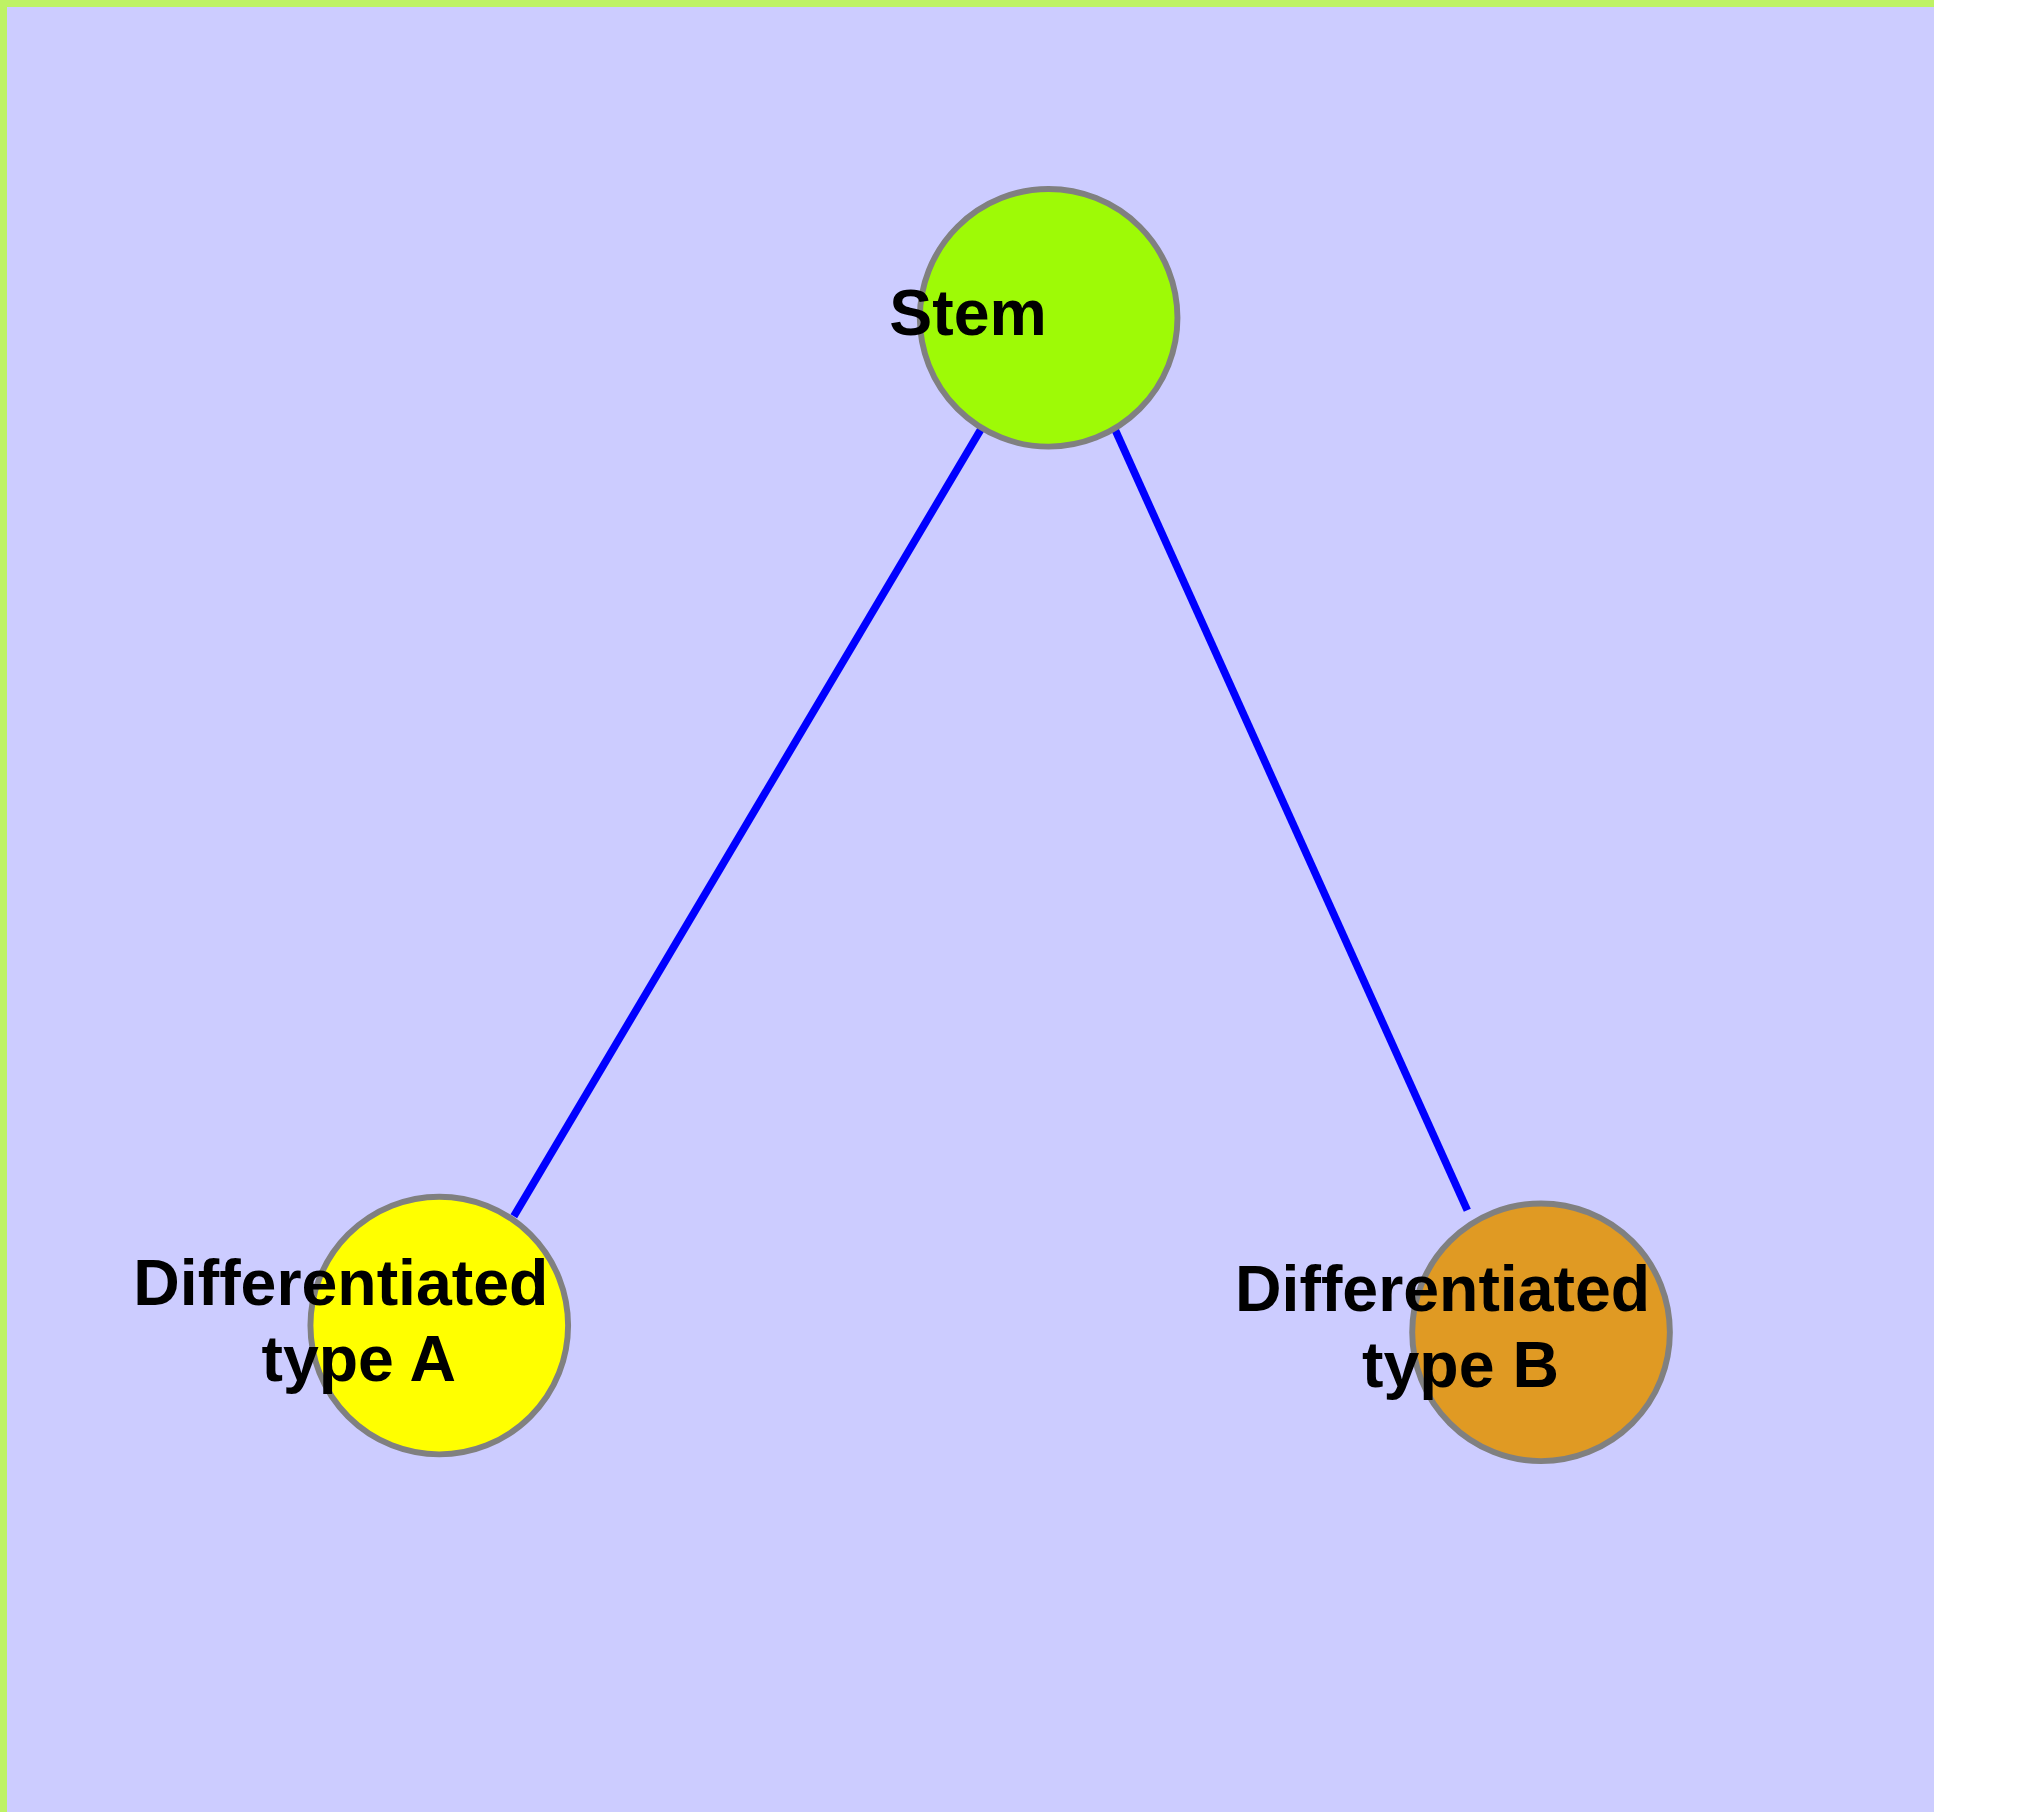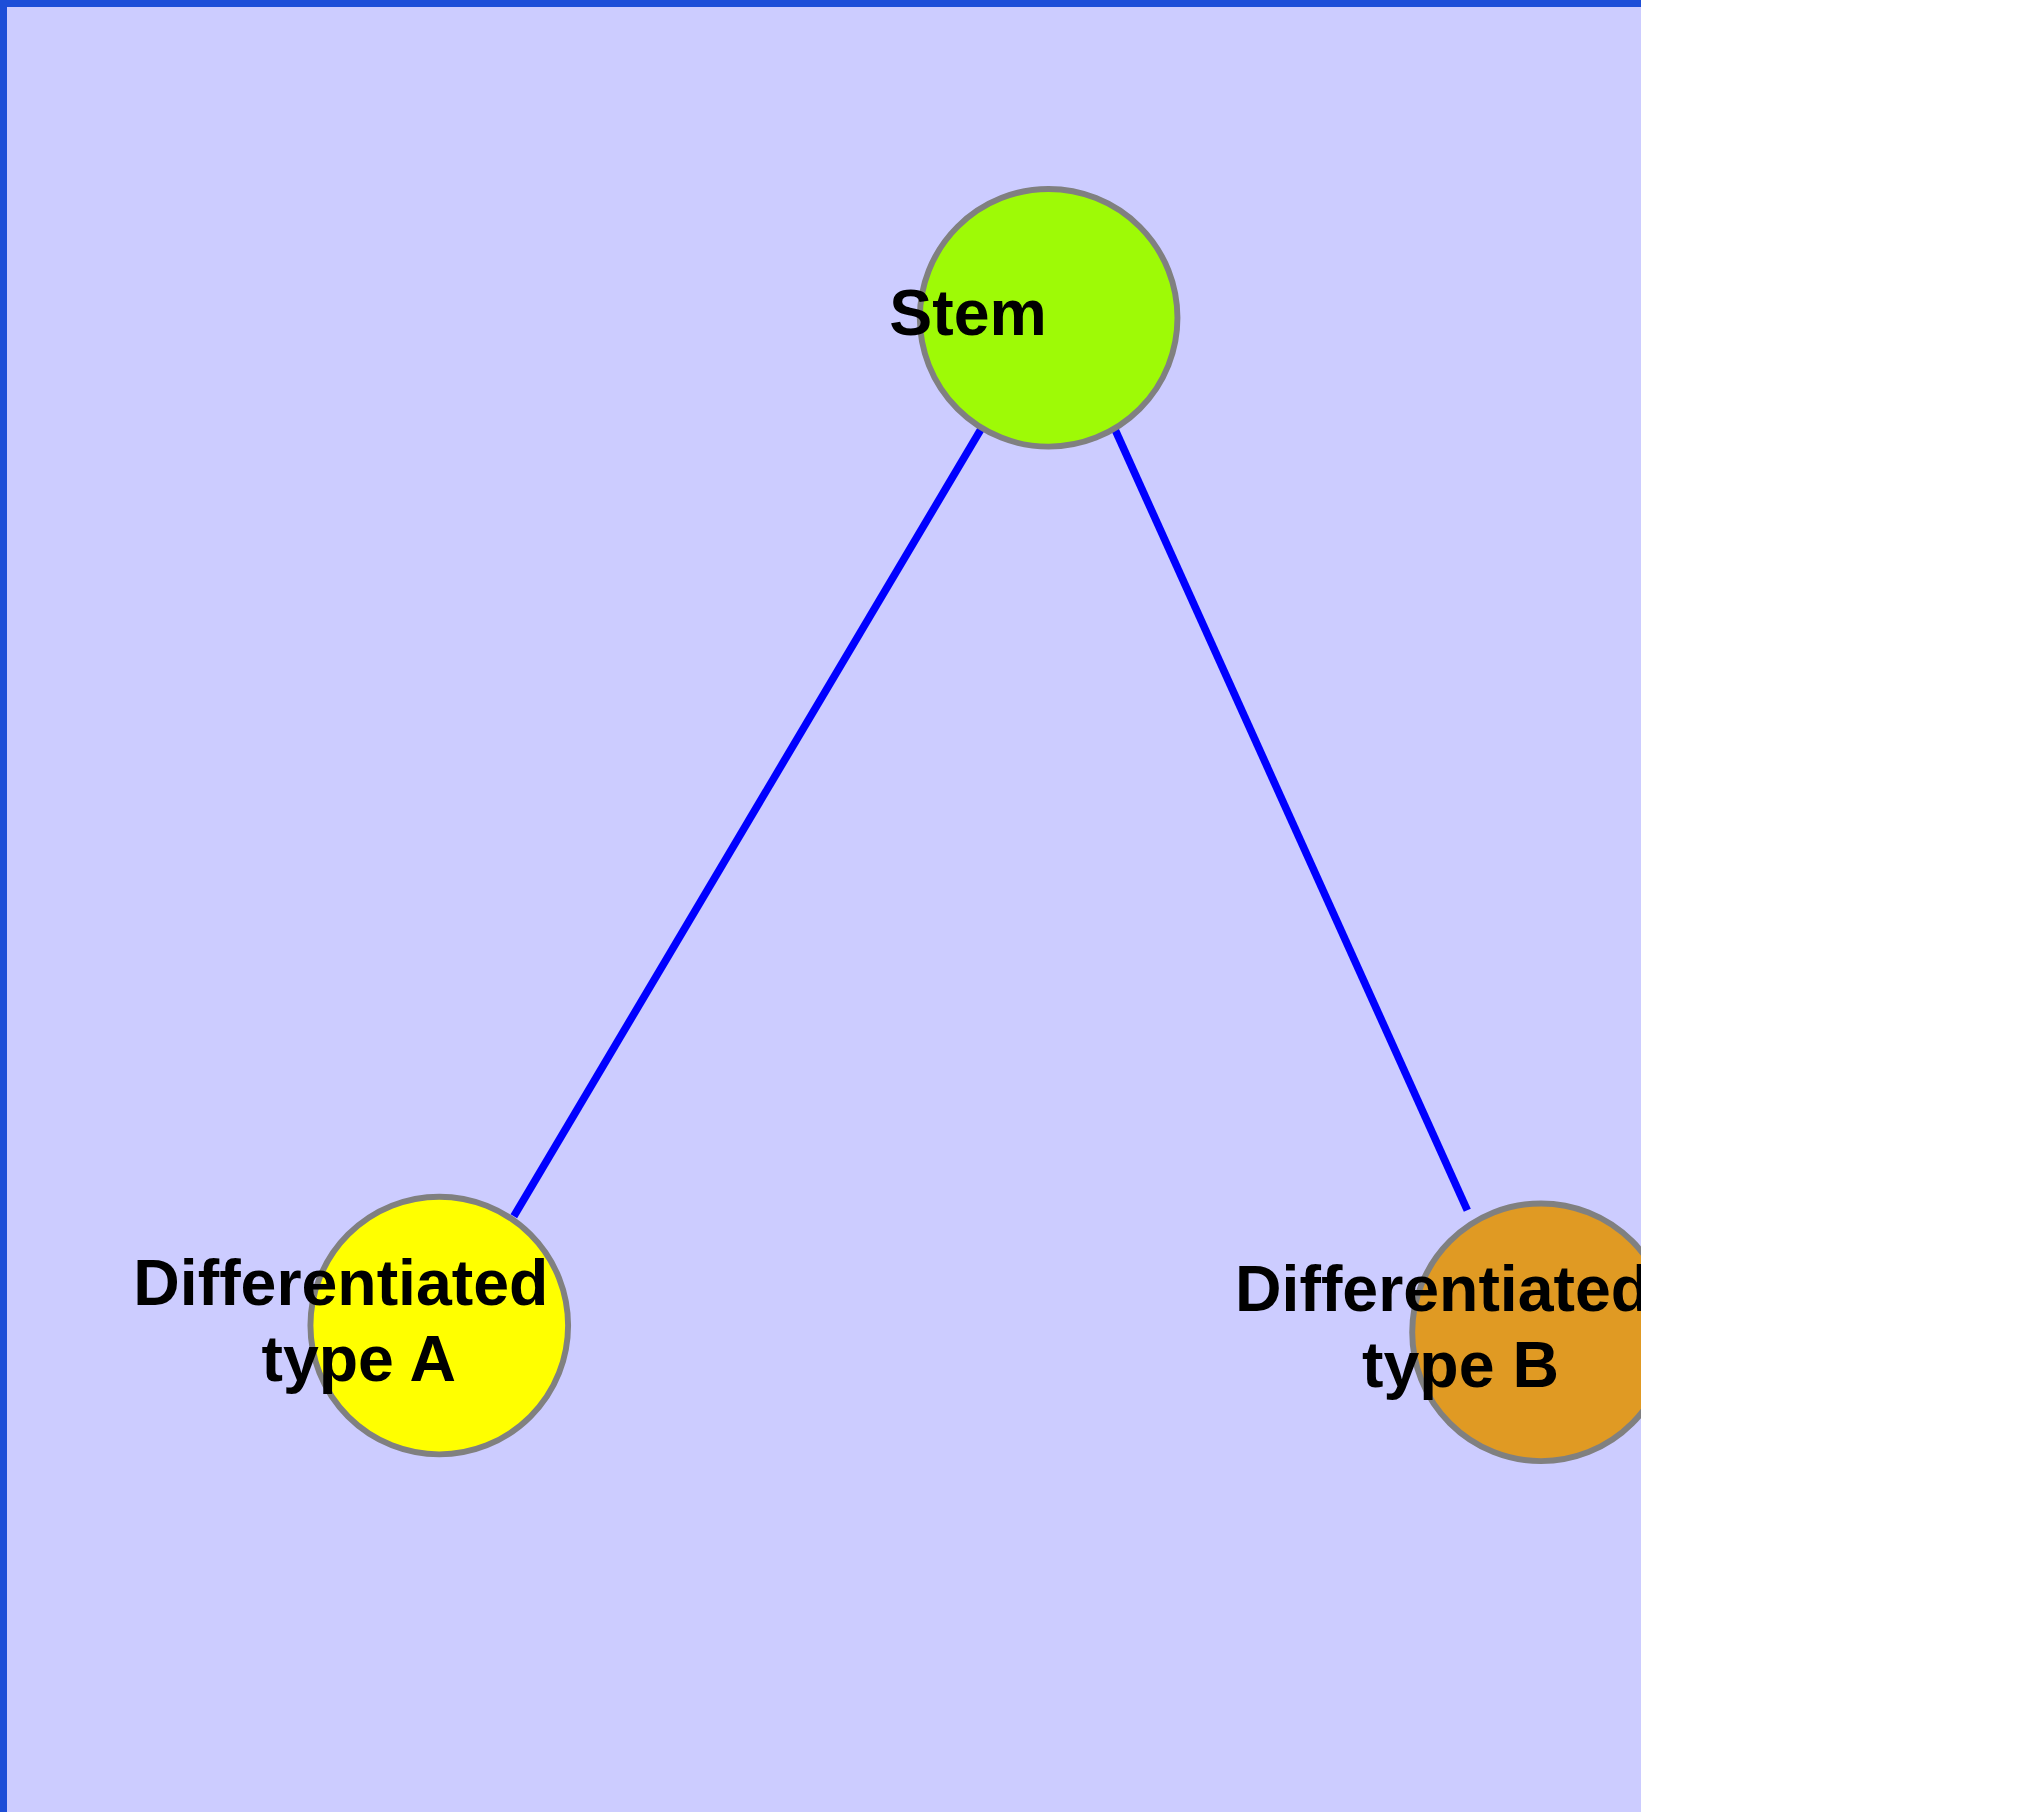--- a/index.html
+++ b/index.html
@@ -48,21 +48,21 @@
     font-size: 76px;
     fill: #000000;
     text-anchor: middle;
     dominant-baseline: middle;
     white-space: pre;
   }
 </style>
 </head>
 <body>
 
-<div id="canvas" style="width: 1601px; height: 1812px; background: #1d4ed8; padding-left: 40px;">
+<div id="canvas" style="width: 1934px; height: 1812px; background: #bef264;">
 
   <div id="plot-area" style="background: rgb(204, 204, 255);"></div>
 
   <svg id="graph-svg" viewBox="0 0 2384 2138" xmlns="http://www.w3.org/2000/svg">
 
     <g>
       <line class="graph-edge" x1="1158" y1="505" x2="606" y2="1435" stroke="#0000ff" stroke-width="9"></line>
       <line class="graph-edge" style="display:none"></line>
       <line class="graph-edge" x1="1315" y1="506" x2="1731" y2="1428" stroke="#0000ff" stroke-width="9"></line>
     </g>

